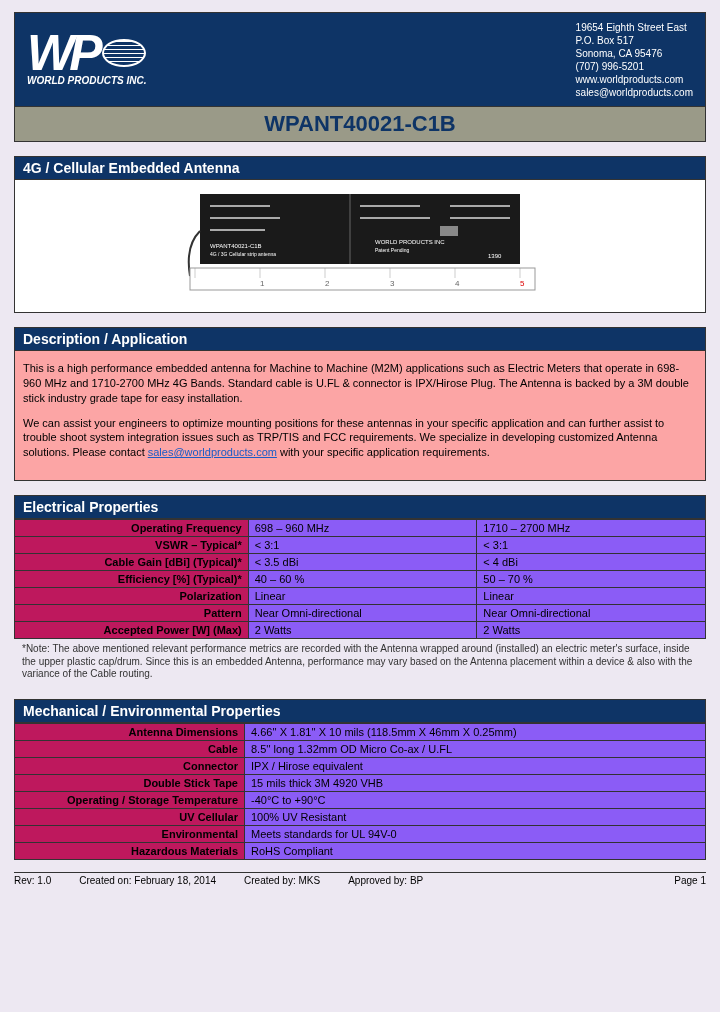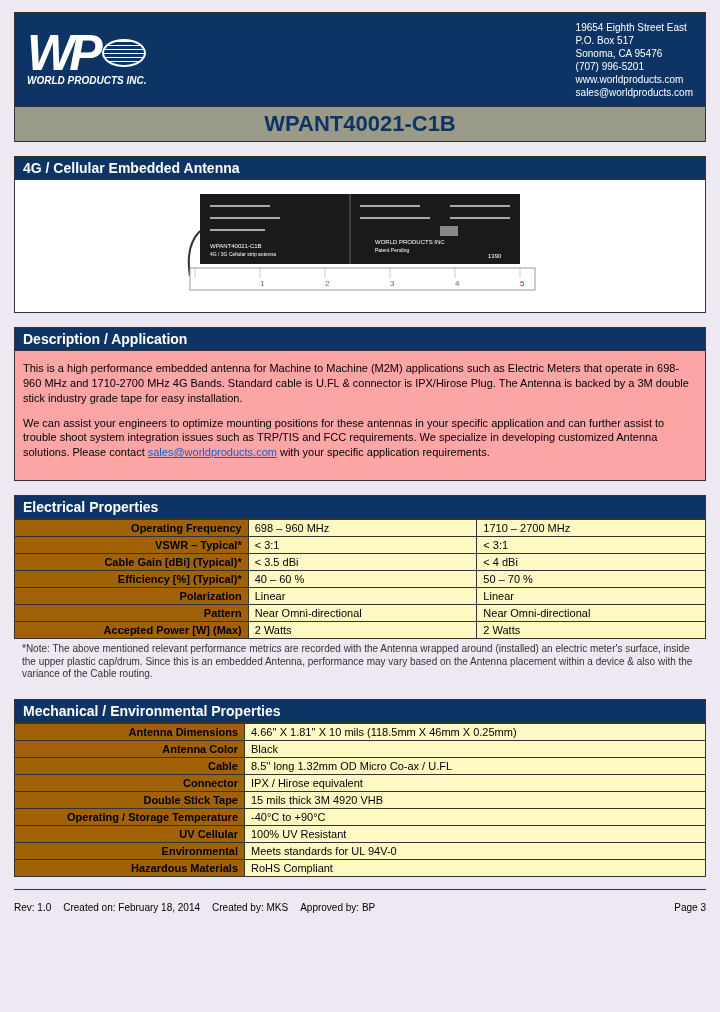--- a/index.html
+++ b/index.html
@@ -106,41 +106,41 @@
   .desc-box p { margin-bottom: 10px; }
   .desc-box a { color: #1a5cc8; text-decoration: underline; }
   table.spec {
     width: 100%;
     border-collapse: collapse;
     font-size: 11px;
   }
   table.spec td {
     border: 1px solid #333;
     padding: 2px 6px;
-    background: #fef9c3;
+    background: #8b5cf6;
   }
   table.spec td.label {
     text-align: right;
     font-weight: bold;
     width: 230px;
-    background: #a16207;
+    background: #be185d;
   }
   table.two td.val { width: 225px; }
   .note {
     font-size: 10px;
     color: #333;
     padding: 4px 8px;
     line-height: 1.25;
   }
   .footer-line {
     border-top: 1px solid #333;
     margin-top: 12px;
-    padding-top: 12px;
-    display: flex;
-    gap: 12px;
+    padding-top: 2px;
+    display: flex;
+    gap: 28px;
     font-size: 10px;
   }
   .footer-line .page-num { margin-left: auto; }
 </style>
 </head>
 <body>
 
 <div class="page">
   <div class="header">
     <div class="logo-area">
@@ -251,24 +251,20 @@
   <div class="note">*Note:  The above mentioned relevant performance metrics are recorded with the Antenna wrapped around (installed) an electric meter's surface, inside the upper plastic cap/drum. Since this is an embedded Antenna, performance may vary based on the Antenna placement within a device &amp; also with the variance of the Cable routing.</div>
 
   <div class="section-head">Mechanical / Environmental Properties</div>
   <table class="spec">
     <tbody id="mech-body">
         <tr>
           <td class="label">Antenna Dimensions</td>
           <td>4.66''  X 1.81''  X 10 mils     (118.5mm X 46mm X 0.25mm)</td>
         </tr>
         <tr>
-          <td class="label">Antenna Color</td>
-          <td>Black</td>
-        </tr>
-        <tr>
           <td class="label">Cable</td>
           <td>8.5'' long 1.32mm OD Micro Co-ax / U.FL</td>
         </tr>
         <tr>
           <td class="label">Connector</td>
           <td>IPX / Hirose equivalent</td>
         </tr>
         <tr>
           <td class="label">Double Stick Tape</td>
           <td>15 mils thick 3M 4920 VHB</td>
@@ -290,15 +286,15 @@
           <td>RoHS Compliant</td>
         </tr>
       </tbody>
   </table>
 
   <div class="footer-line">
     <span>Rev: 1.0</span>
     <span>Created on: February 18, 2014</span>
     <span>Created by: MKS</span>
     <span>Approved by: BP</span>
-    <span class="page-num">Page  3</span>
+    <span class="page-num">Page  1</span>
   </div>
 </div>
 
 </body></html>

